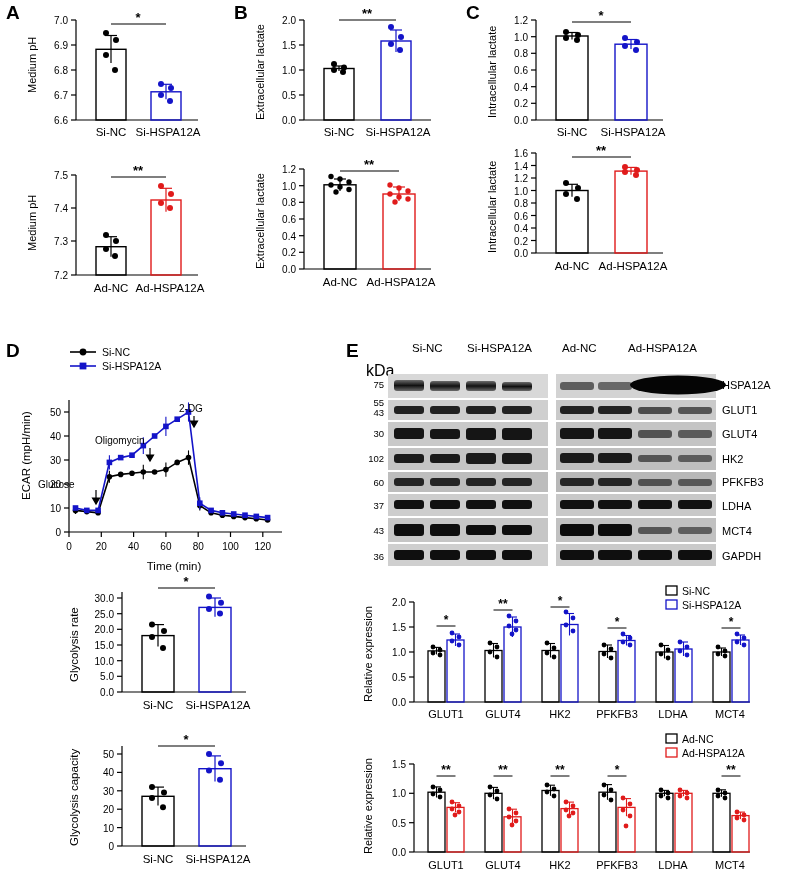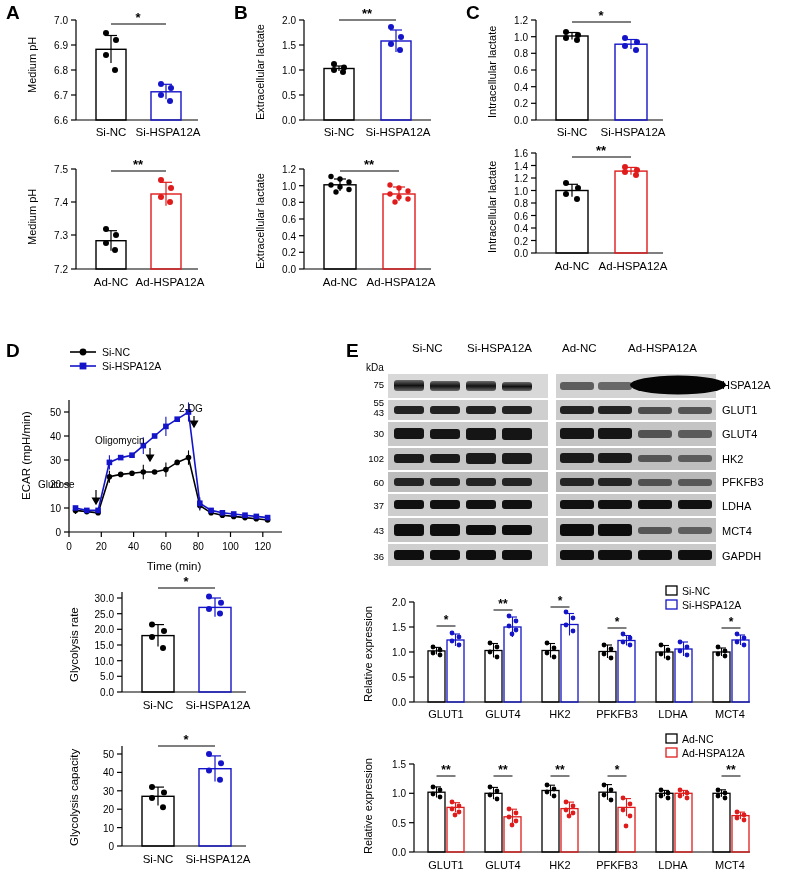--- a/index.html
+++ b/index.html
@@ -64,21 +64,21 @@
         </g>
 
       <line x1="93" y1="16" x2="148" y2="16" stroke="#000" stroke-width="1.1"></line>
       <text x="120" y="14" text-anchor="middle" font-size="13" font-weight="bold" font-family="Liberation Sans, sans-serif">*</text>
 
       <text x="93" y="128" text-anchor="middle" font-size="11.5" font-family="Liberation Sans, sans-serif">Si-NC</text>
       <text x="150" y="128" text-anchor="middle" font-size="11.5" font-family="Liberation Sans, sans-serif">Si-HSPA12A</text>
     </svg>
   </div>
 
-  <div style="position:absolute;left:18px;top:155px;">
+  <div style="position:absolute;left:18px;top:161px;">
     <svg width="200" height="150">
       <line x1="58" y1="14" x2="58" y2="114" stroke="#000" stroke-width="1.2"></line>
       <line x1="58" y1="114" x2="180" y2="114" stroke="#000" stroke-width="1.2"></line>
       <g stroke="#000" stroke-width="1.2">
         <line x1="53" y1="14" x2="58" y2="14"></line>
           <line x1="53" y1="47" x2="58" y2="47"></line>
         <line x1="53" y1="80" x2="58" y2="80"></line>
           <line x1="53" y1="114" x2="58" y2="114"></line>
       </g>
       <g font-size="10" text-anchor="end" font-family="Liberation Sans, sans-serif">
@@ -579,21 +579,21 @@
 
 <div class="panel" style="left:340px;top:336px;width:453px;height:546px;">
   <div class="plabel" style="position:absolute;left:6px;top:4px;">E</div>
 
   <div style="position:absolute;left:0;top:6px;width:453px;height:18px;">
     <span style="position:absolute;left:72px;top:0;font-size:11.5px;">Si-NC</span>
     <span style="position:absolute;left:127px;top:0;font-size:11.5px;">Si-HSPA12A</span>
     <span style="position:absolute;left:222px;top:0;font-size:11.5px;">Ad-NC</span>
     <span style="position:absolute;left:288px;top:0;font-size:11.5px;">Ad-HSPA12A</span>
   </div>
-  <div style="position:absolute;left:26px;top:26px;font-size:10px;">kDa</div>
+  <div style="position:absolute;left:26px;top:26px;font-size:16px;">kDa</div>
 
   <svg width="420" height="210" style="position:absolute;left:20px;top:38px;">
     <defs>
       <linearGradient id="bandg" x1="0" y1="0" x2="0" y2="1">
         <stop offset="0%" stop-color="#6b6b6b"></stop>
           <stop offset="50%" stop-color="#111"></stop>
           <stop offset="100%" stop-color="#6b6b6b"></stop>
       </linearGradient>
     </defs>
 

